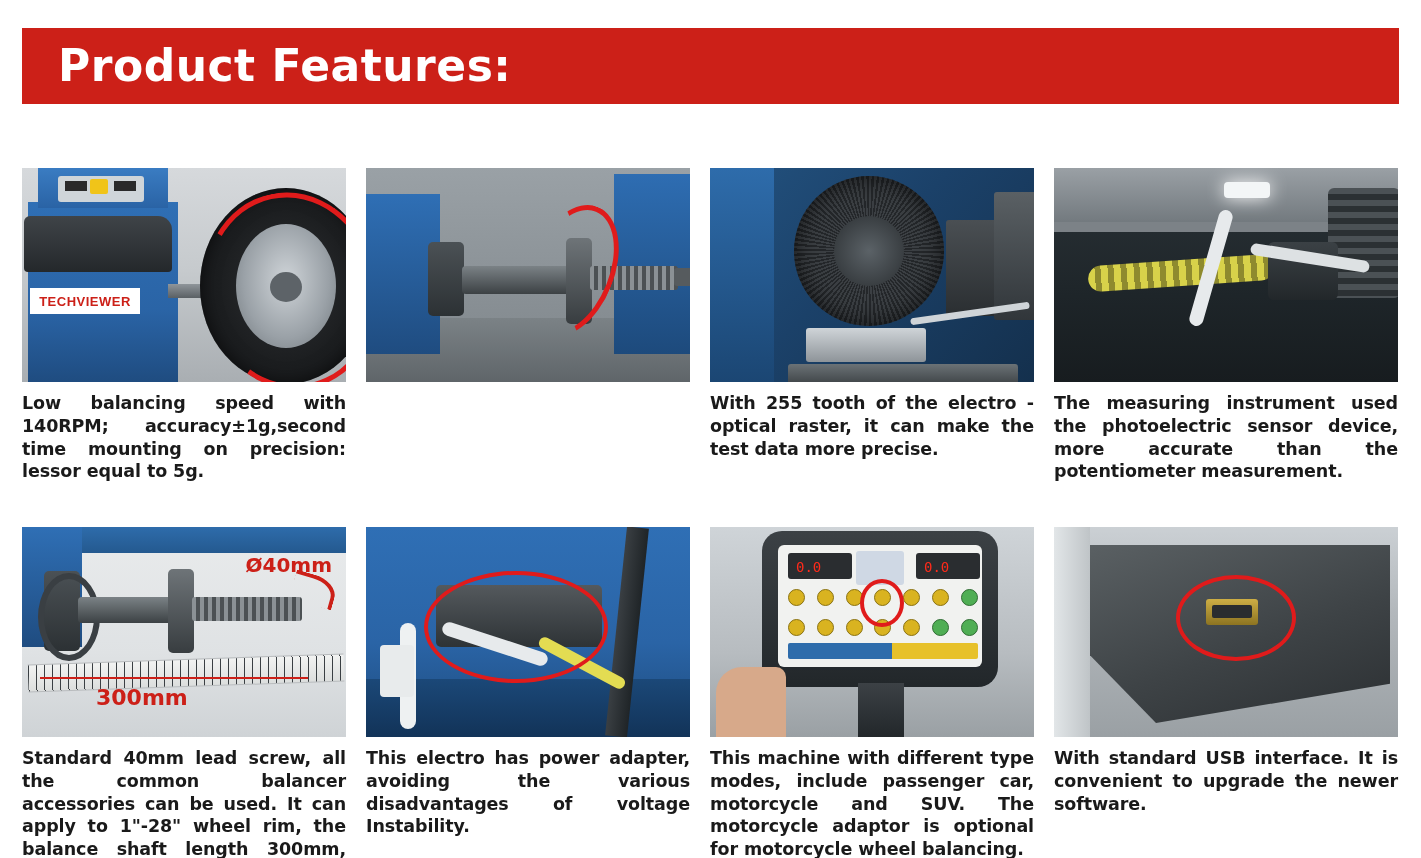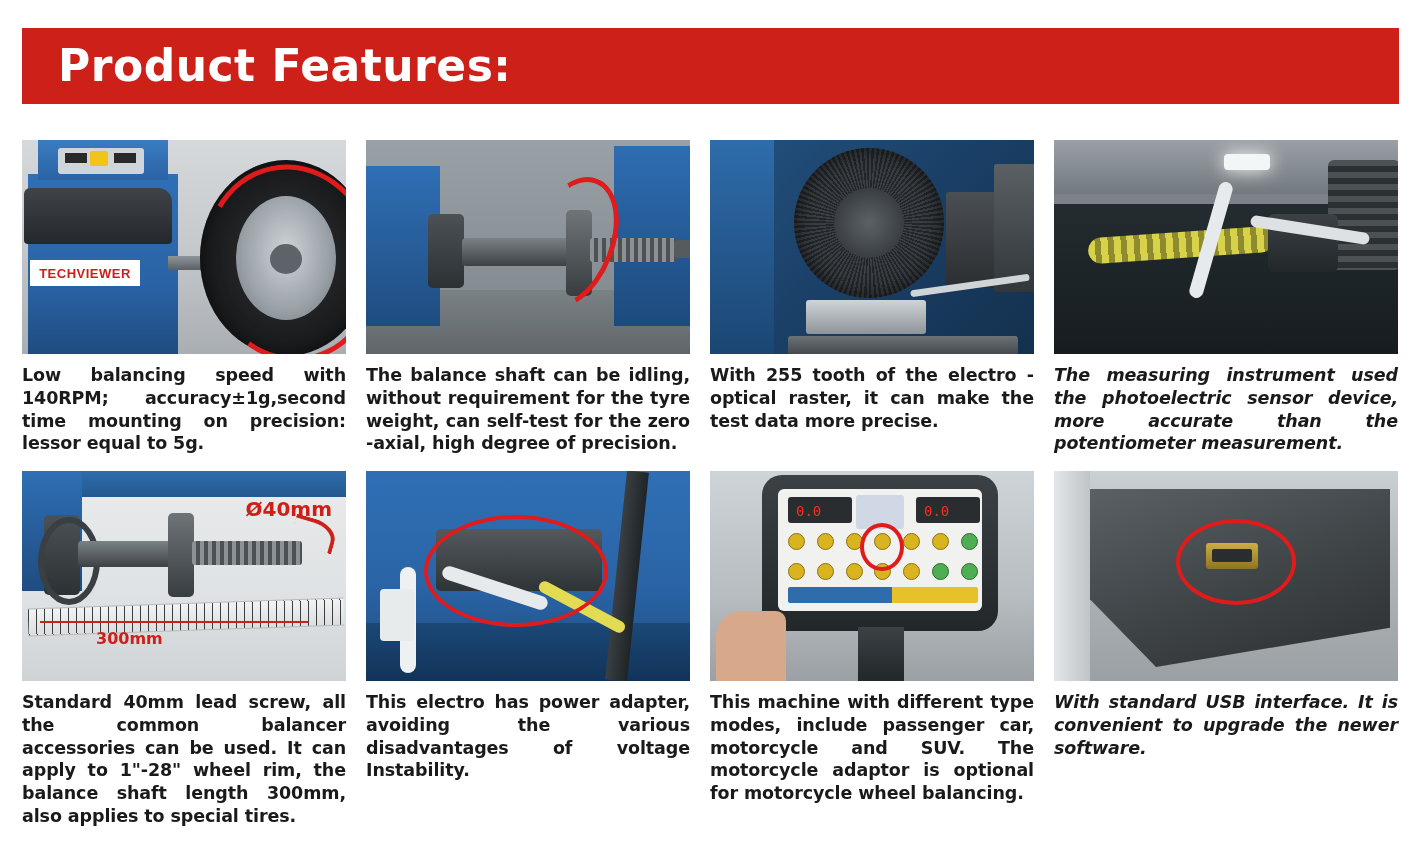--- a/index.html
+++ b/index.html
@@ -50,29 +50,30 @@
     display: flex;
     flex-wrap: wrap;
     gap: 0px;
   }
   .card {
     width: 344px;
     margin-right: 0px;
     box-sizing: border-box;
     padding-right: 20px;
   }
-  .card:nth-child(4n) { padding-right: 0; font-style: italic; }
+  .card:nth-child(4n) { padding-right: 0; }
   .row2 { margin-top: 16px; }
 
   .photo {
     width: 100%;
     height: 214px;
     position: relative;
     overflow: hidden;
     background: #274b80;
+    margin-top: 28px;
   }
   .photo.tall { height: 210px; }
 
   .caption {
     margin-top: 10px;
     font-size: 17.5px;
     line-height: 1.30;
     color: #1a1a1a;
     font-weight: bold;
     text-align: justify;
@@ -193,21 +194,21 @@
   .p5 .rod { position:absolute; left:56px; top:70px; width:96px; height:26px; background:linear-gradient(180deg,#7b8286,#3c4144); border-radius:4px;}
   .p5 .disc { position:absolute; left:146px; top:42px; width:26px; height:84px; background:linear-gradient(180deg,#6e7478,#383d40); border-radius:5px;}
   .p5 .thread { position:absolute; left:170px; top:70px; width:110px; height:24px;
       background: repeating-linear-gradient(90deg,#8b9195 0 4px,#4c5154 4px 8px); border-radius:3px;}
   .p5 .ruler { position:absolute; left:6px; top:132px; width:316px; height:26px;
       background: linear-gradient(180deg,#f2f3f2,#dcdedd);
       border-top: 1px solid #b9bcbe; border-bottom:1px solid #b9bcbe; transform: rotate(-2deg);}
   .p5 .ruler .ticks { position:absolute; left:0; top:0; width:100%; height:100%;
       background: repeating-linear-gradient(90deg,#3a3f43 0 1px,transparent 1px 8px);}
   .p5 .lab40 { position:absolute; right:14px; top:26px; color:#cc2018; font-weight:bold; font-size:20px; font-family:"DejaVu Sans",sans-serif;}
-  .p5 .lab300 { position:absolute; left:74px; top:158px; color:#cc2018; font-weight:bold; font-size:16px; font-family:"DejaVu Sans",sans-serif;}
+  .p5 .lab300 { position:absolute; left:74px; top:158px; color:#cc2018; font-weight:bold; font-size:22px; font-family:"DejaVu Sans",sans-serif;}
   .p5 .arrowline { position:absolute; left:18px; top:150px; width:268px; height:2px; background:#cc2018;}
   .p5 .curvearrow { position:absolute; right:10px; top:48px; width:40px; height:26px; border-top:4px solid #cc2018; border-right:4px solid #cc2018; border-radius:0 60% 0 0; transform: rotate(16deg);}
 
   
   .p6 { background: linear-gradient(180deg,#2f6fb5 0%, #2a64a6 55%, #1d4a7c 100%); }
   .p6 .floor { position:absolute; left:0; bottom:0; width:100%; height:58px; background:linear-gradient(180deg,#1b4878,#123358);}
   .p6 .pole { position:absolute; left:250px; top:0; width:22px; height:210px; background:linear-gradient(90deg,#3a3f43,#1f2427); transform: rotate(6deg);}
   .p6 .adapter { position:absolute; left:70px; top:58px; width:166px; height:62px; background:linear-gradient(180deg,#54595d,#2e3336); border-radius:5px;}
   .p6 .cordw { position:absolute; left:34px; top:96px; width:16px; height:106px; background:#eef1f2; border-radius:8px;}
   .p6 .cordw2 { position:absolute; left:74px; top:110px; width:110px; height:14px; background:#e7eaec; border-radius:8px; transform: rotate(18deg);}
@@ -283,21 +284,20 @@
           <div class="floor"></div>
         <div class="bluebox"></div>
           <div class="bluebox2"></div>
         <div class="flange"></div>
           <div class="rod"></div>
           <div class="disc"></div>
         <div class="thread"></div>
           <div class="tip"></div>
         <div class="redhook"></div>
       </div>
-      <div class="caption">The balance shaft can be idling, without requirement for the tyre weight, can self-test for the zero -axial, high degree of precision.</div>
     </div>
 
     <div class="card">
       <div class="photo p3">
         <div class="blue-l"></div>
         <div class="disc"></div>
           <div class="disc-c"></div>
         <div class="blk"></div>
           <div class="blk2"></div>
         <div class="bracket"></div>

